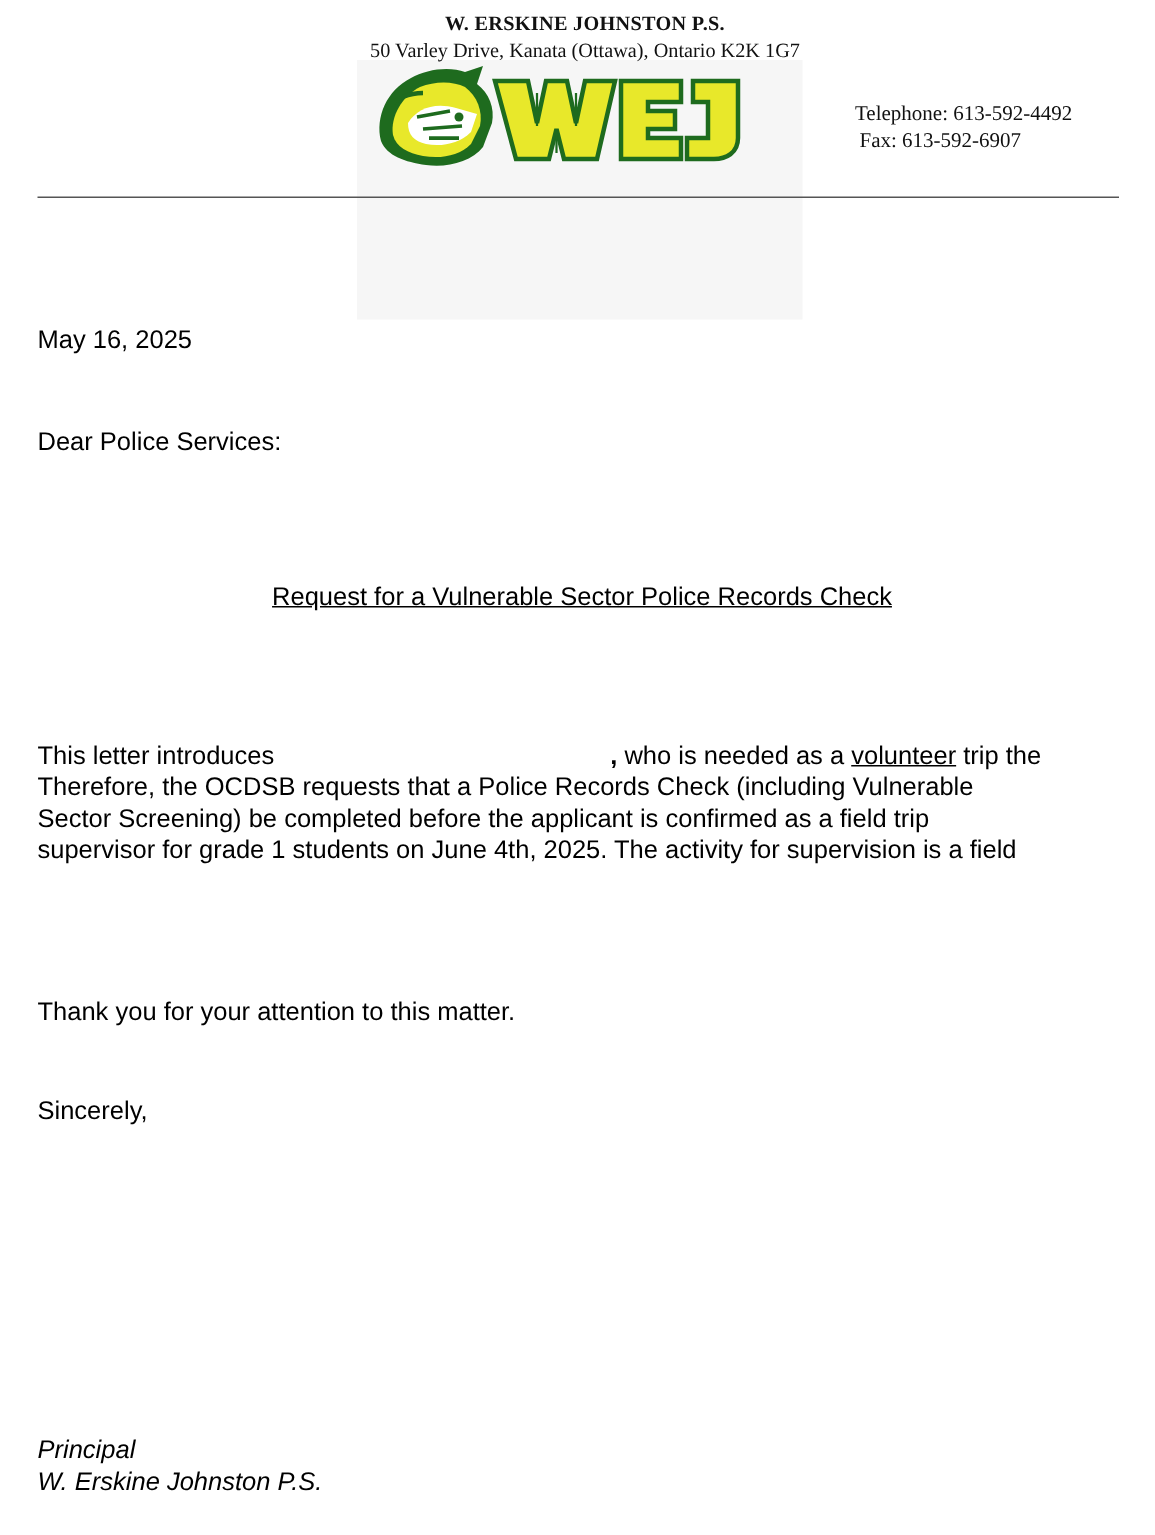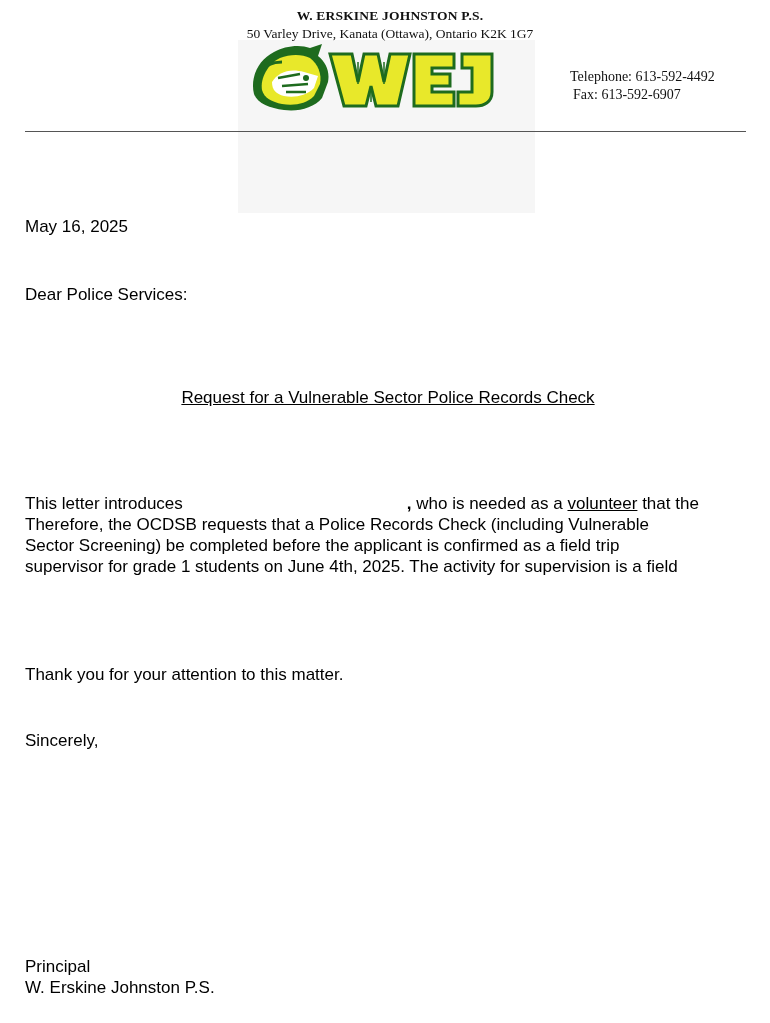--- a/index.html
+++ b/index.html
@@ -26,21 +26,21 @@
 
   #body-para { left: 25px; top: 493px; width: 740px; }
   #body-para .line { display: block; white-space: nowrap; height: 21px; }
   .blank { display: inline-block; width: 224px; }
   .comma { font-weight: bold; }
   .u { text-decoration: underline; }
 
   #thanks { left: 25px; top: 664px; }
   #closing { left: 25px; top: 730px; }
   #sig { left: 25px; top: 956px; }
-  #sig div { height: 21px; }
+  #sig div { height: 21px; font-style: italic; }
 </style>
 </head>
 <body>
 
 <div id="logo-bg" class="abs"></div>
 
 <div id="school-name" class="abs serif">W. ERSKINE JOHNSTON P.S.</div>
 <div id="school-address" class="abs serif">50 Varley Drive, Kanata (Ottawa), Ontario K2K 1G7</div>
 
 <div id="logo" class="abs">
@@ -72,21 +72,21 @@
   <div class="fax">Fax: 613-592-6907</div>
 </div>
 
 <div id="rule" class="abs"></div>
 
 <div id="date" class="abs sans">May 16, 2025</div>
 <div id="salutation" class="abs sans">Dear Police Services:</div>
 <div id="subject" class="abs sans">Request for a Vulnerable Sector Police Records Check</div>
 
 <div id="body-para" class="abs sans">
-  <span class="line"><span>This letter introduces</span><span class="blank"></span><span class="comma">,</span><span style="white-space:pre"> who is needed as a </span><span class="u">volunteer</span><span style="white-space:pre"> that the</span></span>
+  <span class="line"><span>This letter introduces</span><span class="blank"></span><span class="comma">,</span><span style="white-space:pre"> who is needed as a </span><span class="u">volunteer</span><span style="white-space:pre"> trip the</span></span>
   <span class="line">Therefore, the OCDSB requests that a Police Records Check (including Vulnerable</span>
   <span class="line">Sector Screening) be completed before the applicant is confirmed as a field trip</span>
   <span class="line">supervisor for grade 1 students on June 4th, 2025. The activity for supervision is a field</span>
 </div>
 
 <div id="thanks" class="abs sans">Thank you for your attention to this matter.</div>
 <div id="closing" class="abs sans">Sincerely,</div>
 
 <div id="sig" class="abs sans">
   <div>Principal</div>

